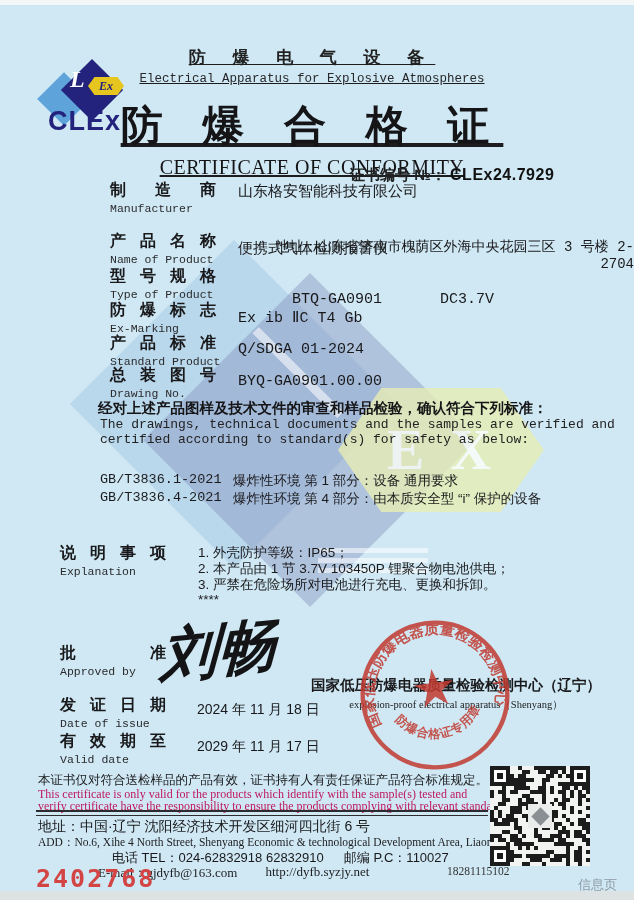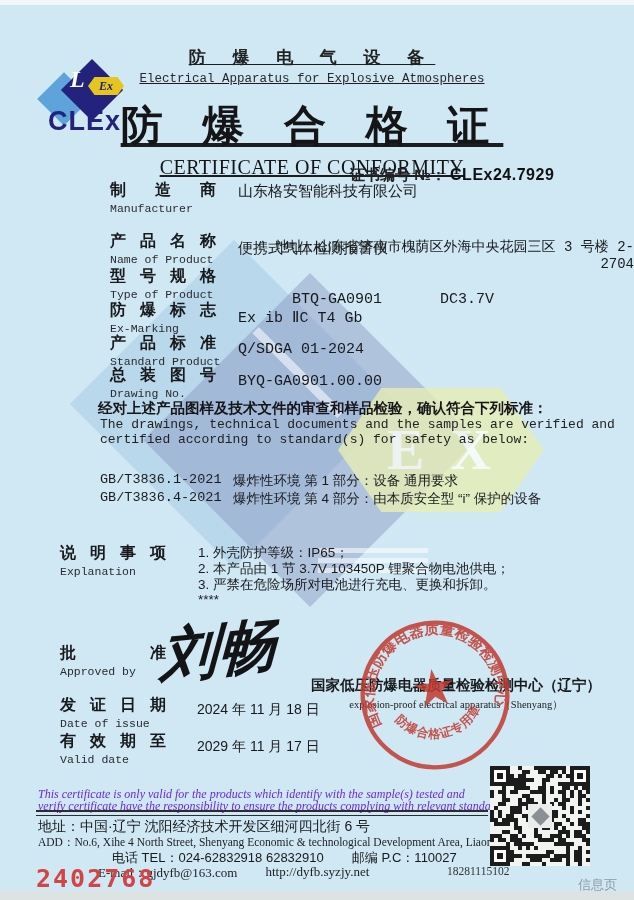--- a/index.html
+++ b/index.html
@@ -68,26 +68,26 @@
 
   .issuer{left:300px;top:676px;width:312px;text-align:center;z-index:2;}
   .issuer-cn{font-size:14.5px;font-weight:bold;color:#1a1a1c;}
   .issuer-en{font-family:"Liberation Serif","DejaVu Serif",serif;font-size:10.5px;color:#222;margin-top:3px;line-height:1.25;}
   .stamp{left:352px;top:612px;z-index:4;}
 
   .date-val{position:absolute;left:197px;font-size:14px;color:#19191b;z-index:2;white-space:pre;}
 
   .disc{left:38px;z-index:2;}
   .disc-cn{font-size:12.5px;color:#1a1a1c;}
-  .disc-en{font-family:"Liberation Serif","DejaVu Serif",serif;font-size:12px;color:#6d28d9;font-style:italic;}
+  .disc-en{font-family:"Liberation Serif","DejaVu Serif",serif;font-size:12px;color:#be185d;}
   .divider{left:36px;top:810px;width:452px;height:3px;border-top:2.5px solid #2c2c2e;border-bottom:1px solid #2c2c2e;z-index:2;}
 
   .addr-cn{left:38px;top:818px;font-size:14px;color:#19191b;z-index:2;}
   .addr-en{left:38px;top:835px;font-family:"Liberation Serif","DejaVu Serif",serif;font-size:11.5px;color:#1d1d1f;z-index:2;}
-  .tel-line{left:112px;top:849px;font-size:13px;color:#19191b;z-index:2;display:flex;gap:28px;}
+  .tel-line{left:112px;top:849px;font-size:13px;color:#19191b;z-index:2;display:flex;gap:20px;}
   .mail-line{left:98px;top:864px;font-family:"Liberation Serif","DejaVu Serif",serif;font-size:13px;color:#1d1d1f;z-index:2;display:flex;gap:28px;}
   .phone2{left:447px;top:865px;font-family:"Liberation Serif","DejaVu Serif",serif;font-size:11.5px;color:#333;z-index:2;}
 
   .qr{left:490px;top:766px;width:100px;height:100px;background:#f2f4f2;z-index:3;}
   .qr-cells{position:absolute;left:0;top:0;display:grid;grid-template-columns:repeat(25,4px);grid-auto-rows:4px;}
   .qr-cells i{display:block;}
   .qr-cells i.b{background:#1c1c1c;}
   .qr-f{position:absolute;width:20px;height:20px;border:4px solid #1c1c1c;background:#fff;box-sizing:border-box;}
   .qr-f::after{content:"";position:absolute;left:3px;top:3px;width:6px;height:6px;background:#1c1c1c;}
   .qr-logo{position:absolute;left:38px;top:38px;width:24px;height:24px;background:#e9ecea;display:flex;align-items:center;justify-content:center;}
@@ -241,20 +241,21 @@
     <div class="lbl-en">Date of issue</div>
   </div>
   <div class="date-val" style="top:701px">2024 年 11 月 18 日</div>
 
   <div class="left-lbl" style="top:731px">
     <div class="lbl-cn">有 效 期 至</div>
     <div class="lbl-en">Valid date</div>
   </div>
   <div class="date-val" style="top:738px">2029 年 11 月 17 日</div>
 
+  <div class="abs disc disc-cn" style="top:772px">本证书仅对符合送检样品的产品有效，证书持有人有责任保证产品符合标准规定。</div>
   <div class="abs disc disc-en" style="top:787px">This certificate is only valid for the products which identify with the sample(s) tested and</div>
   <div class="abs disc disc-en" style="top:799px">verify certificate have the responsibility to ensure the products complying with relevant standard(s).</div>
   <div class="abs divider"></div>
 
   <div class="abs addr-cn">地址：中国·辽宁 沈阳经济技术开发区细河四北街 6 号</div>
   <div class="abs addr-en">ADD：No.6, Xihe 4 North Street, Shenyang Economic &amp; technological Development Area, Liaoning, China</div>
   <div class="abs tel-line">
     <span>电话 TEL：024-62832918 62832910</span>
     <span>邮编 P.C：110027</span>
   </div>

